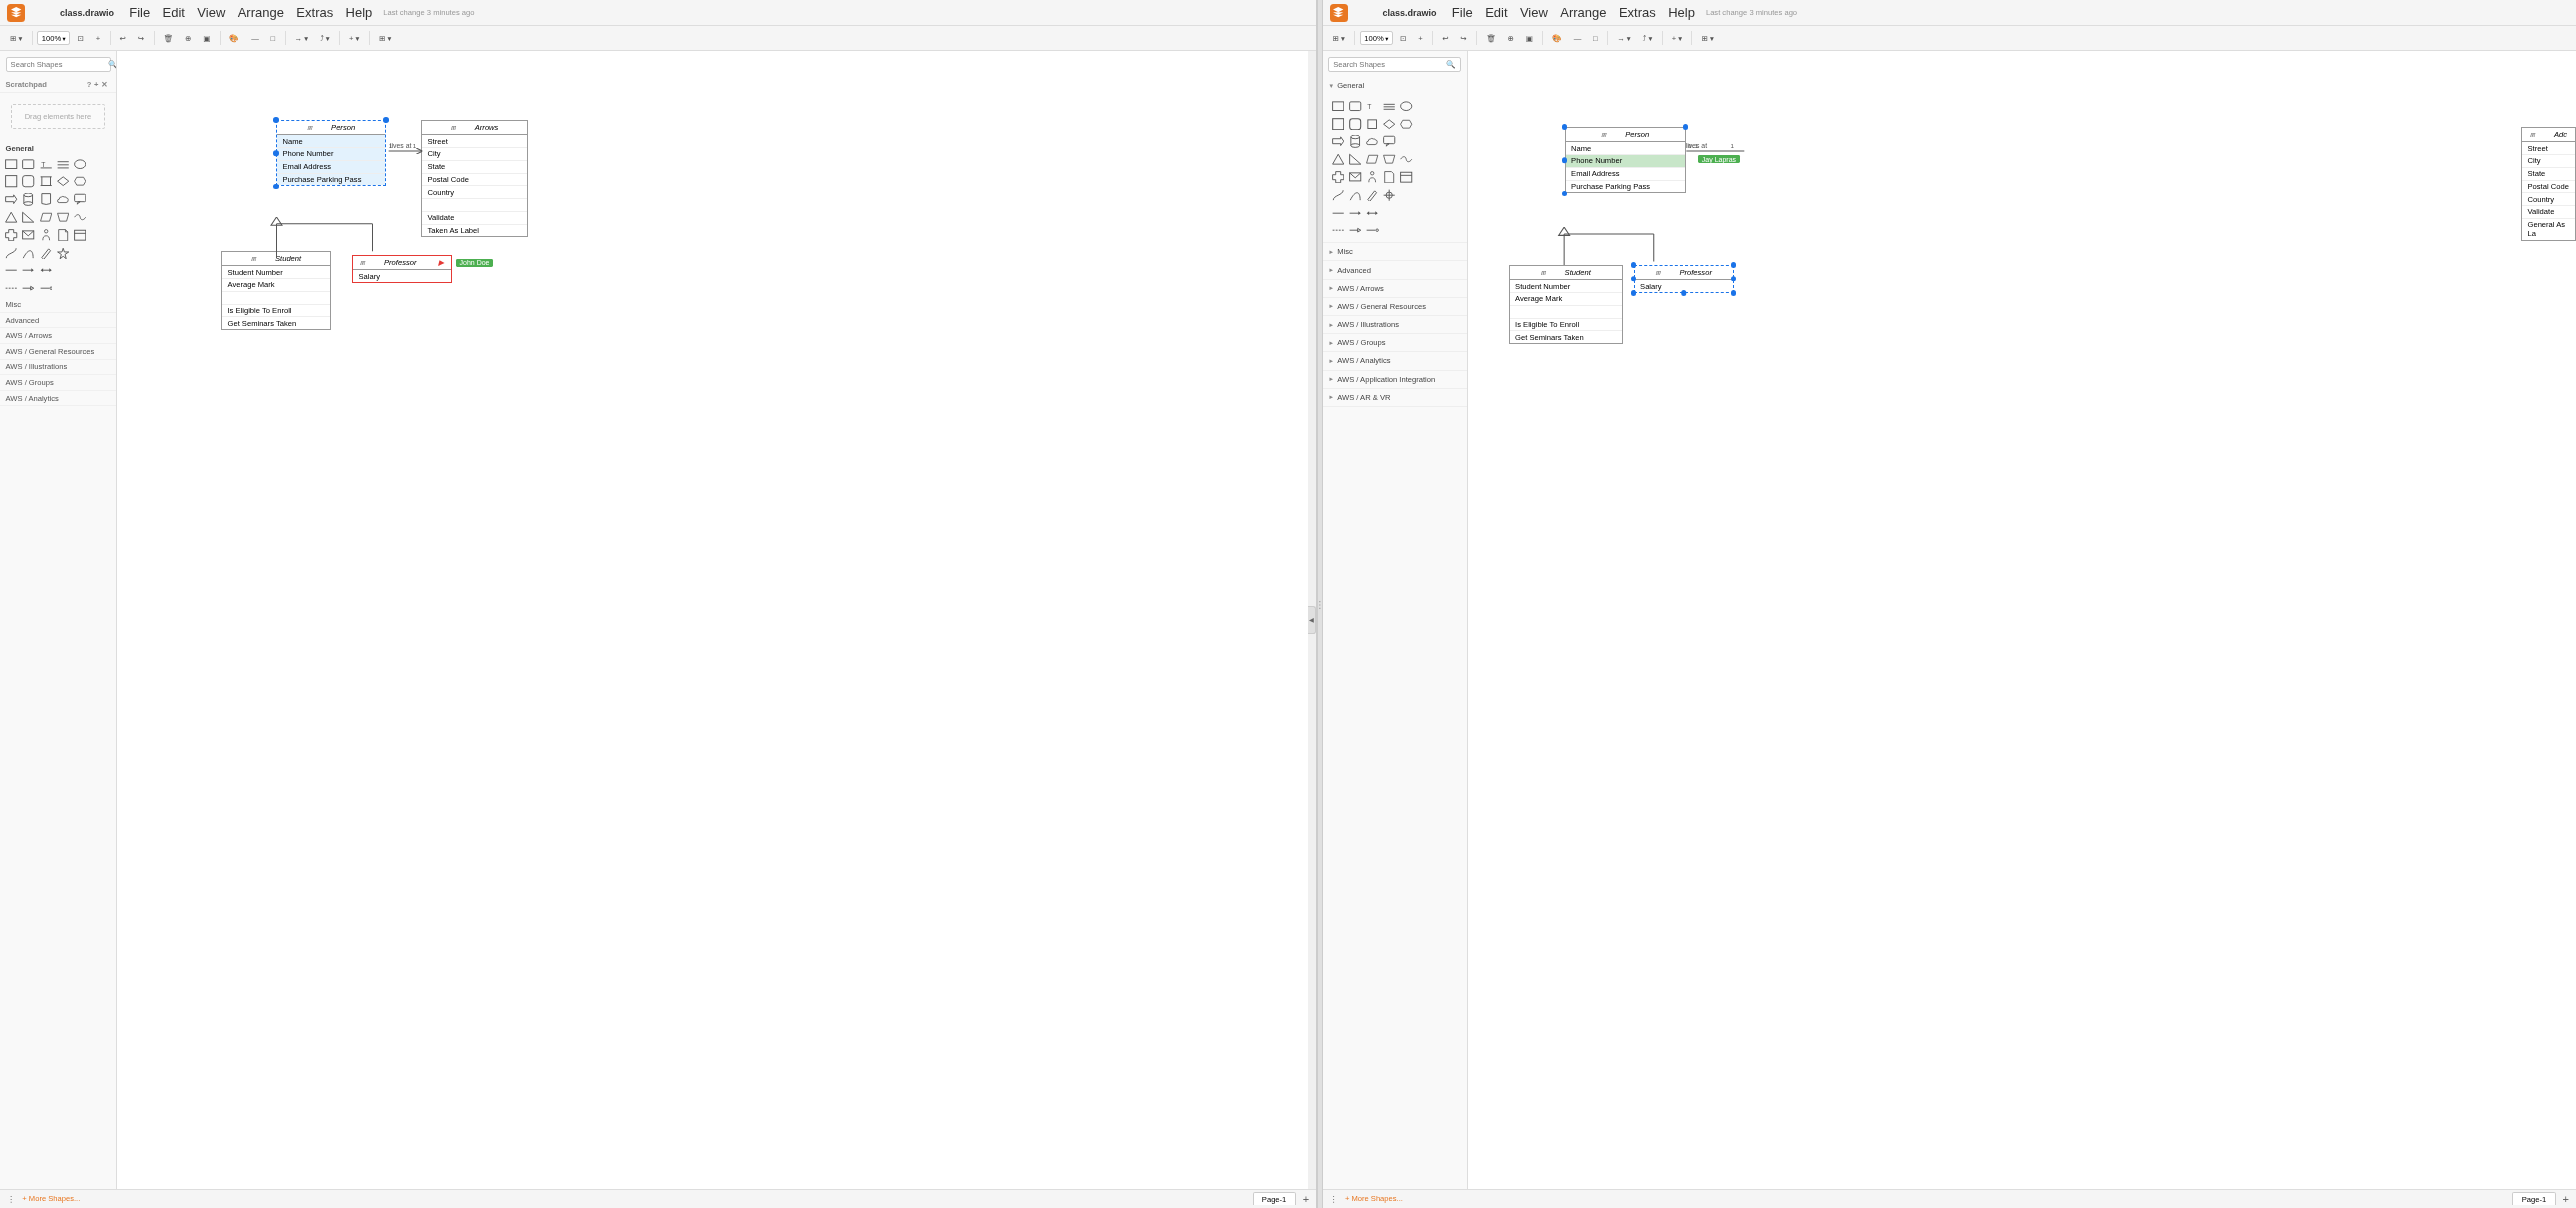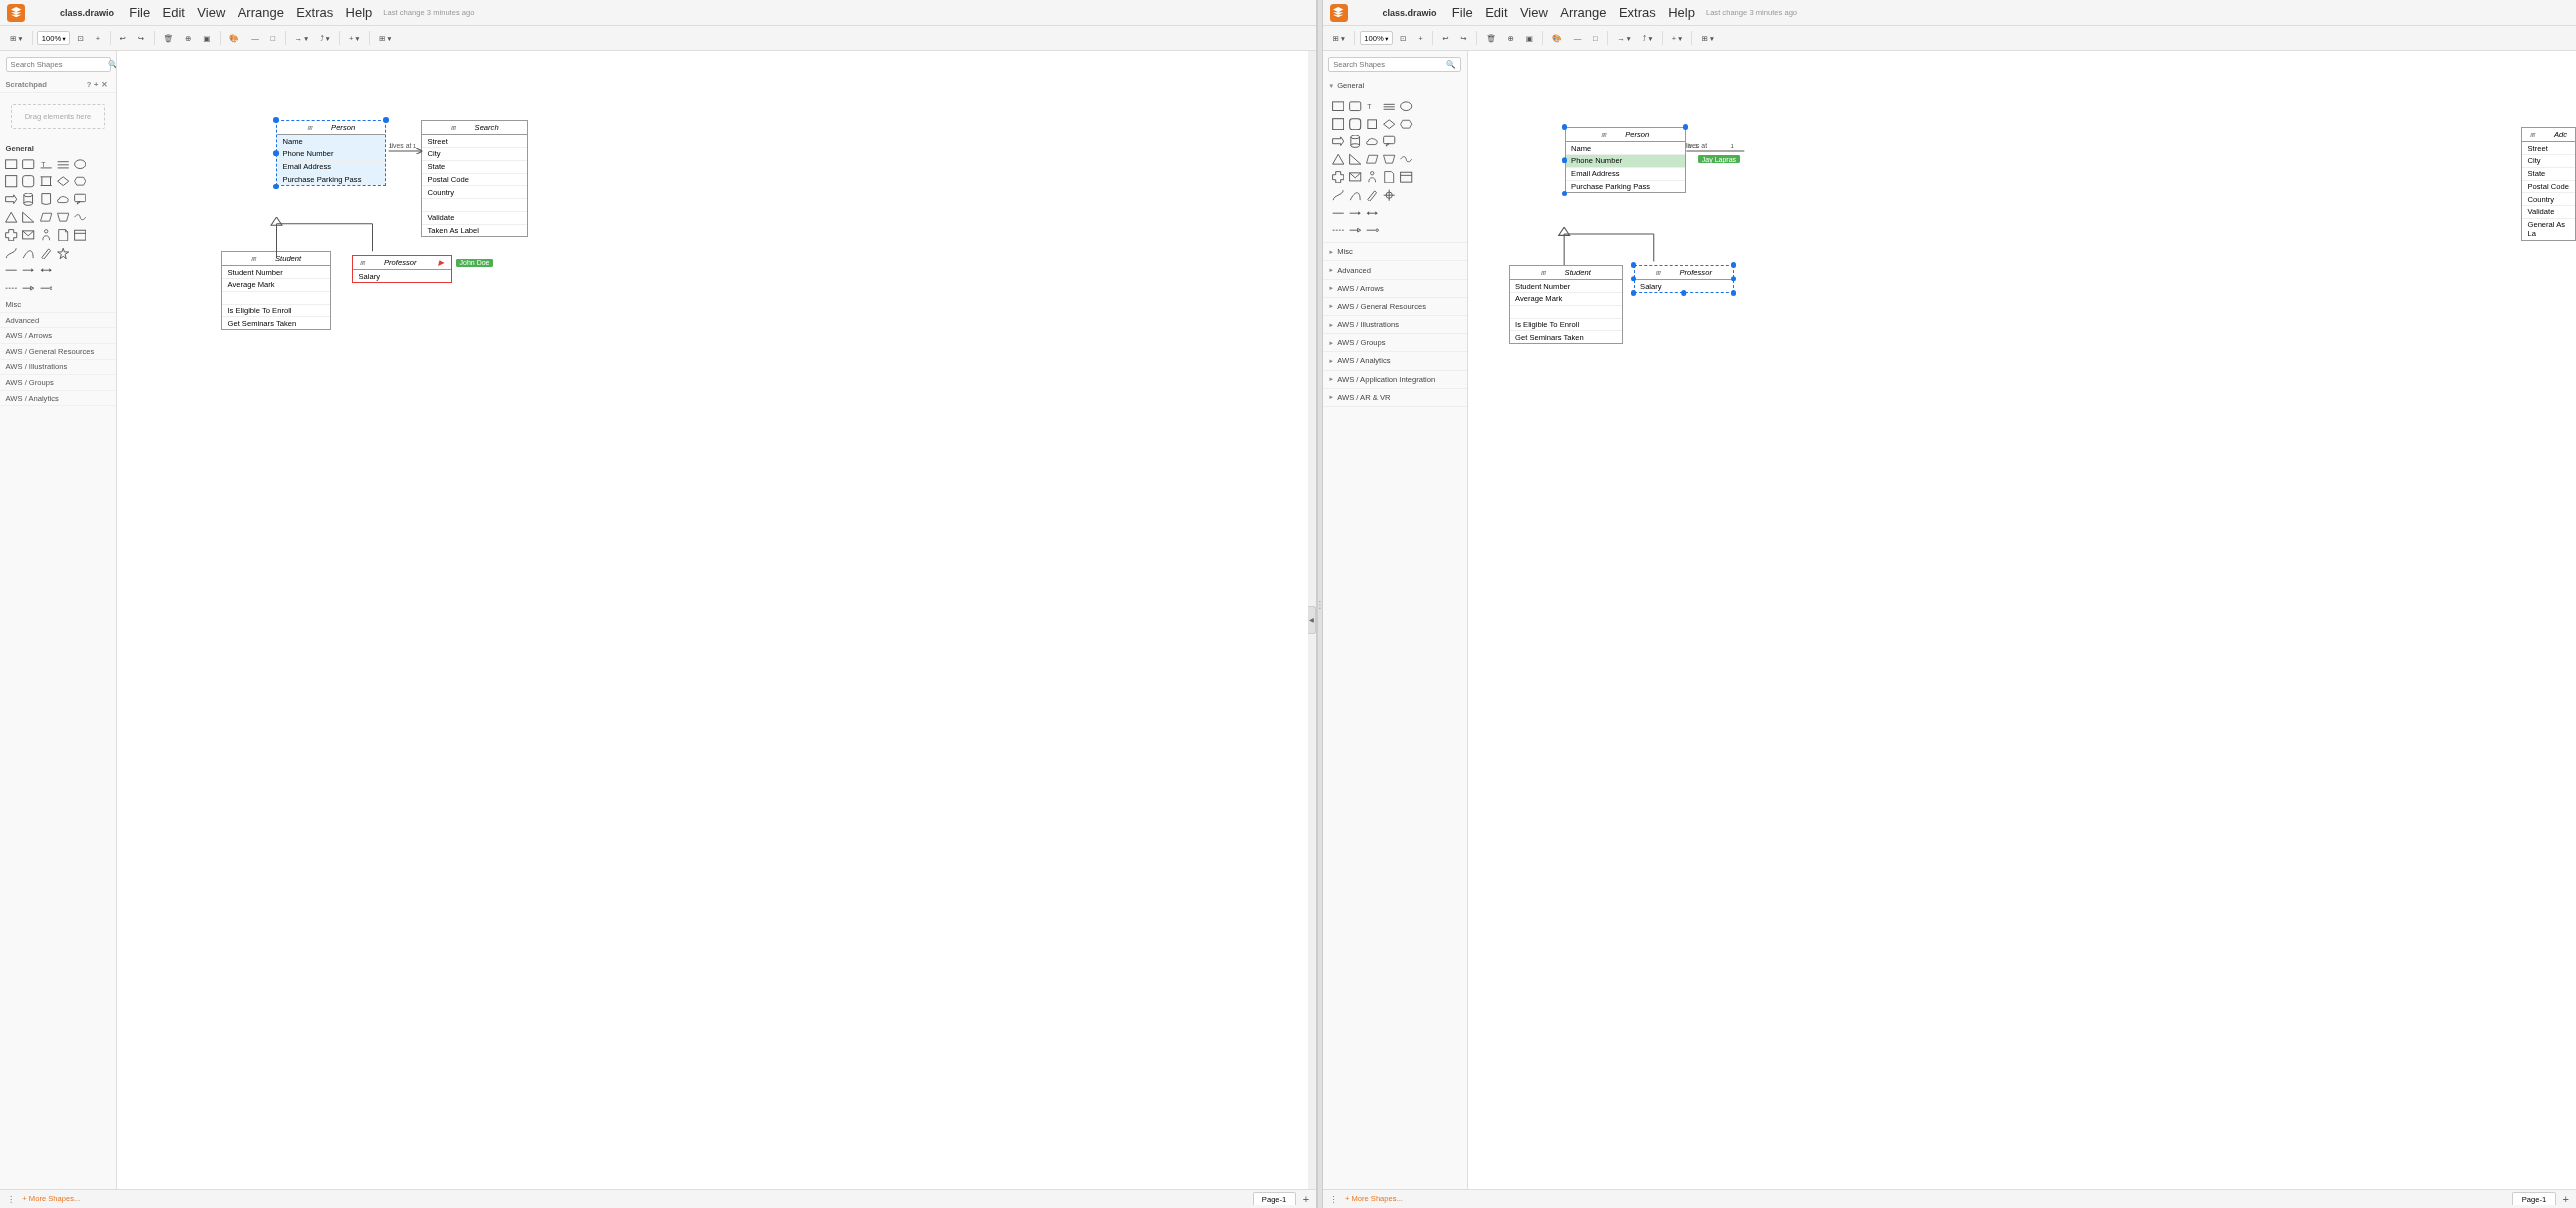--- a/index.html
+++ b/index.html
@@ -392,21 +392,21 @@
             <div class="blue-dot" style="top:-2.8px; left:-2.8px;"></div>
             <div class="blue-dot" style="top:-2.8px; right:-2.8px;"></div>
             <div class="blue-dot" style="bottom:-2.8px; left:-2.8px;"></div>
             <div class="blue-dot" style="top:50%; left:-2.8px; transform:translateY(-50%);"></div>
           </div>
 
           <div style="position:absolute; left:304px; top:69px; width:107px;">
             <div style="border:0.7px solid #999; background:white; font-size:7.6px;">
               <div class="table-header">
                 <span style="font-size:6.2px; color:#666;">⊞</span>
-                <span>Search</span>
+                <span>Arrows</span>
               </div>
               <div class="table-row">Street</div>
               <div class="table-row">City</div>
               <div class="table-row">State</div>
               <div class="table-row">Postal Code</div>
               <div class="table-row">Country</div>
               <div class="table-row">&nbsp;</div>
               <div class="table-row">Validate</div>
               <div class="table-row">Taken As Label</div>
             </div>

